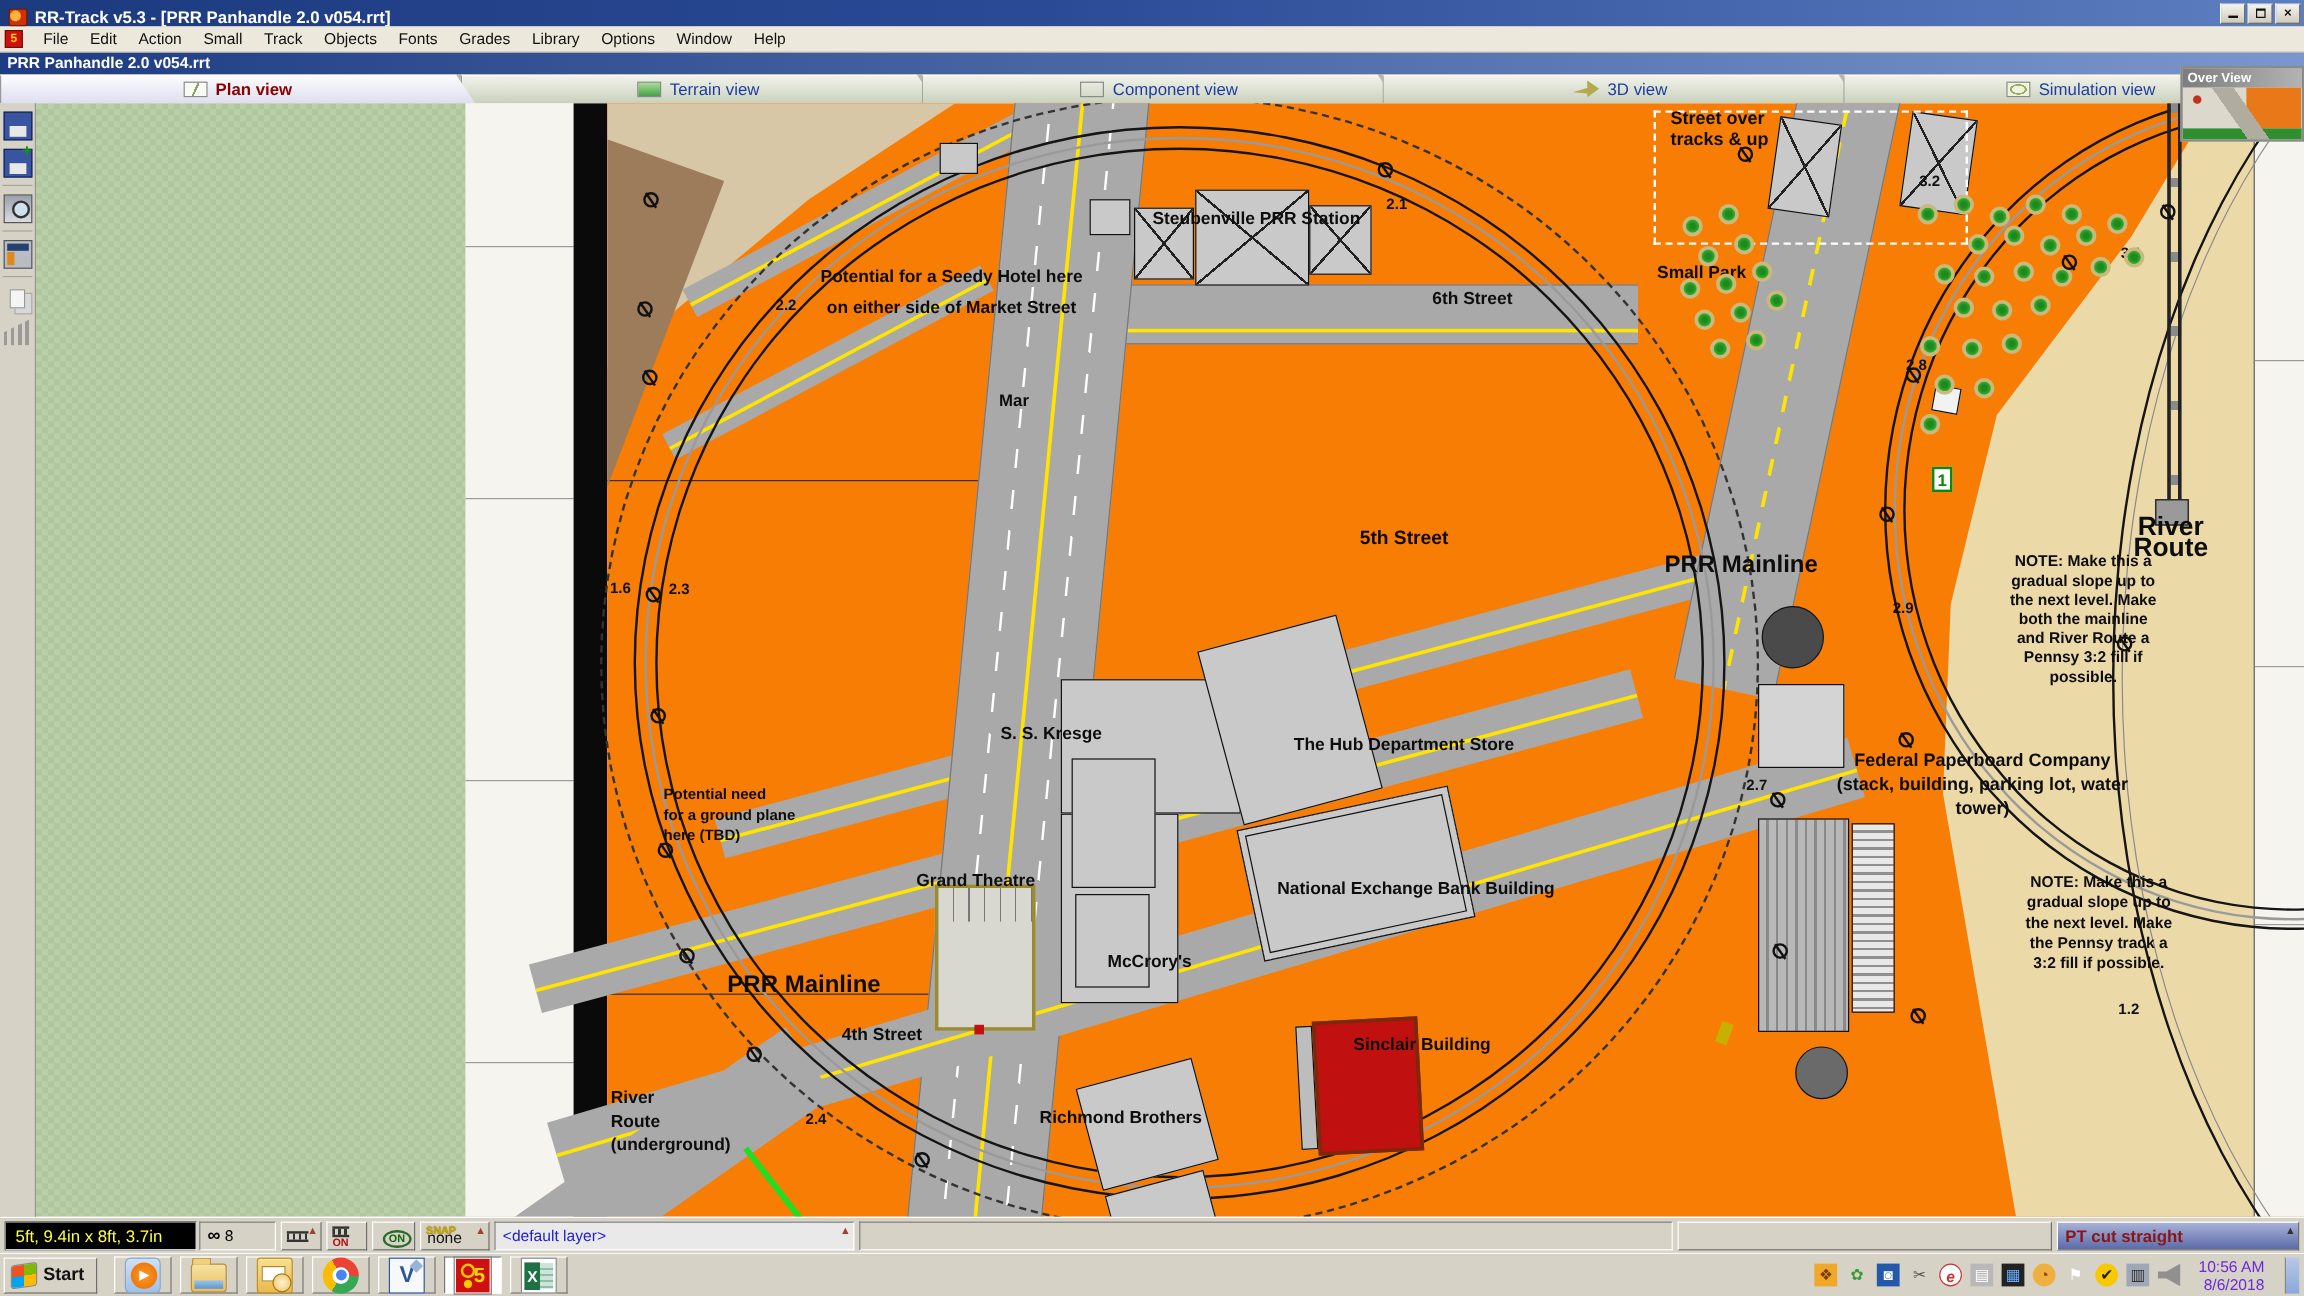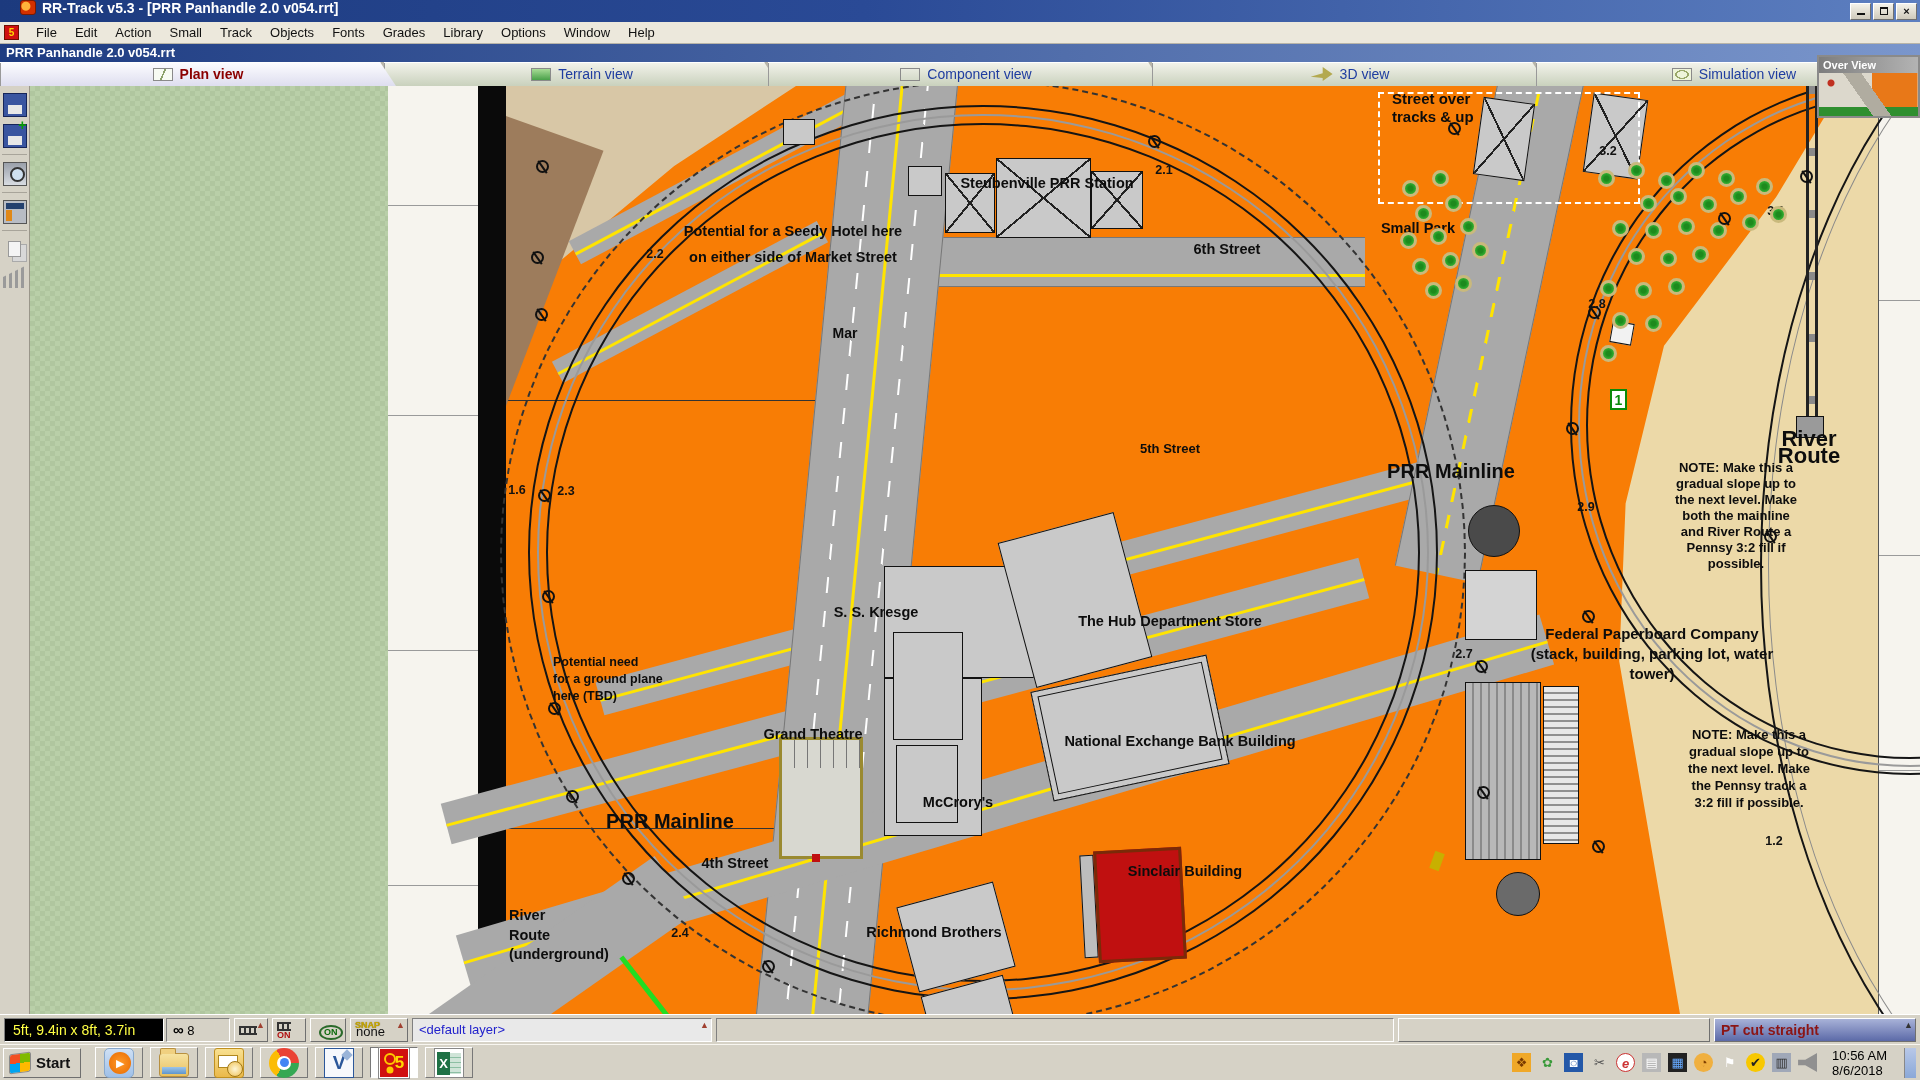--- a/index.html
+++ b/index.html
@@ -1,20 +1,20 @@
 <!DOCTYPE html>
 <html><head>
 <meta charset="utf-8">
 <style>
   *{box-sizing:border-box;margin:0;padding:0}
   html,body{width:1920px;height:1080px;overflow:hidden;font-family:"Liberation Sans",sans-serif}
   #root{position:relative;width:1920px;height:1080px;background:#d6d2c6}
 
   
-  #titlebar{position:absolute;left:0;top:0;width:100%;height:22px;background:linear-gradient(90deg,#1c3a7e,#2a4a96 45%,#5d7fc0);display:flex;align-items:flex-start;color:#fff;font-weight:bold;font-size:14px;padding-left:20px}
+  #titlebar{position:absolute;left:0;top:0;width:100%;height:22px;background:linear-gradient(90deg,#1c3a7e,#2a4a96 45%,#5d7fc0);display:flex;align-items:flex-end;color:#fff;font-weight:bold;font-size:14px;padding-left:7px}
   .appicon{width:16px;height:15px;background:radial-gradient(circle at 35% 40%,#ffb23a 0 4px,#d33000 5px);border:1px solid #7a1a00;border-radius:3px;margin-right:6px}
   .winbtns{position:absolute;right:3px;top:3px;display:flex;gap:2px}
   .wbtn{width:21px;height:17px;background:linear-gradient(#f4f2ea,#cfcabb);border:1px solid;border-color:#fff #6f6f6f #6f6f6f #fff;color:#111;font-size:11px;line-height:14px;text-align:center;font-weight:bold}
   .g-min{display:inline-block;width:8px;border-bottom:2px solid #111;height:11px}
   .g-rest{display:inline-block;width:8px;height:8px;border:1px solid #111;border-top:2px solid #111;margin-top:3px}
   #menubar{position:absolute;left:0;top:22px;width:100%;height:22px;background:#ece8dc;border-bottom:1px solid #b8b4a8;display:flex;align-items:center;font-size:13px;color:#111}
   .docicon{width:15px;height:15px;background:#d01010;border:1px solid #701000;color:#ffd800;font:bold 10px/13px "Liberation Sans",sans-serif;text-align:center;margin:0 8px 0 4px}
   .menu-item{padding:3px 9px;cursor:default}
   #docbar{position:absolute;left:0;top:44px;width:100%;height:18px;background:linear-gradient(90deg,#1e3c82,#7a96cc);color:#fff;font-weight:bold;font-size:13px;line-height:18px;padding-left:6px}
 
@@ -106,21 +106,21 @@
   .ai-visio{background:#f6f8fc;border:1px solid #2b579a;color:#2b579a;font:bold 19px/28px "Liberation Sans",sans-serif;text-align:center}
   .ai-visio::after{content:"";position:absolute;right:2px;top:2px;width:8px;height:8px;background:#9ab4d8;transform:rotate(45deg)}
   .ai-rrt{background:#d01010;border:1px solid #fff;outline:1px solid #888;color:#ffd800;font:bold 17px/28px "Liberation Sans",sans-serif;text-align:right;padding-right:4px}
   .ai-rrt::before{content:"";position:absolute;left:4px;top:4px;width:8px;height:8px;border:2.5px solid #ffc800;border-radius:50%;box-shadow:0 11px 0 -2.5px #ffc800,0 11px 0 0 #d01010 inset}
   .ai-excel{background:#fff;border:1px solid #888}
   .ai-excel::before{content:"X";position:absolute;left:2px;top:3px;width:13px;height:23px;background:#1e7145;color:#fff;font:bold 13px/23px "Liberation Sans",sans-serif;text-align:center}
   .ai-excel::after{content:"";position:absolute;right:2px;top:4px;width:11px;height:21px;background:repeating-linear-gradient(#cfe4d8 0 4px,#8cbfa4 4px 5px)}
   #tray{margin-left:auto;display:flex;align-items:center;gap:7px;padding-right:4px}
   .tico{width:19px;height:19px;text-align:center;font-size:13px;line-height:19px}
   .tico-speaker{background:#909090;clip-path:polygon(0 35%,38% 35%,100% 0,100% 100%,38% 65%,0 65%)}
-  #clock{font-size:13px;line-height:15px;color:#000000;margin:0 10px 0 8px}
+  #clock{text-align:right;font-size:13px;line-height:15px;color:#6d28d9;margin:0 10px 0 8px}
   #showdesk{width:12px;height:30px;background:linear-gradient(#b8c8e8,#8aa8d8);border-left:1px solid #888}
 
   
   #overview{position:absolute;left:1817px;top:55px;width:103px;height:63px;border:2px solid #8a8a8a;background:#c8c4b8;z-index:60}
   #ovtitle{height:16px;background:linear-gradient(90deg,#7d7d7d,#b3b3b3);color:#fff;font:bold 11px/16px "Liberation Sans",sans-serif;padding-left:4px}
   #ovthumb{height:43px;margin:0;background:
     linear-gradient(90deg,rgba(0,0,0,0) 0 0) ,
     radial-gradient(circle at 12px 10px,#c03020 0 3px,transparent 4px),
     linear-gradient(55deg,transparent 42%,#b0aca0 42% 56%,transparent 56%),
     linear-gradient(#2f8f2f,#2f8f2f) left bottom/100% 9px no-repeat,
@@ -278,21 +278,21 @@
     <div class="abs" style="left:1432px;top:766px;width:10px;height:18px;background:#c8b000;transform:rotate(20deg)"></div>
 
     <div class="lbl ctr" style="left:793px;top:132px;font-size:14.5px;line-height:26px">Potential for a Seedy Hotel here
 on either side of Market Street</div>
     <div class="lbl" style="left:1392px;top:4px;font-size:15px;line-height:18px">Street over
 tracks &amp; up</div>
     <div class="lbl ctr" style="left:1047px;top:89px;font-size:14.5px">Steubenville PRR Station</div>
     <div class="lbl ctr" style="left:1227px;top:155px;font-size:14.5px">6th Street</div>
     <div class="lbl ctr" style="left:1418px;top:134px;font-size:14.5px">Small Park</div>
     <div class="lbl ctr" style="left:845px;top:239px;font-size:14px">Mar</div>
-    <div class="lbl ctr" style="left:1170px;top:354px;font-size:13px">5th Street</div>
+    <div class="lbl ctr" style="left:1170px;top:354px;font-size:16px">5th Street</div>
     <div class="lbl ctr" style="left:1451px;top:377px;font-size:20px">PRR Mainline</div>
     <div class="lbl ctr" style="left:670px;top:727px;font-size:20px">PRR Mainline</div>
     <div class="lbl ctr" style="left:1809px;top:344px;font-size:22px">River Route</div>
     <div class="lbl ctr" style="left:1736px;top:374px;font-size:13px;line-height:16px">NOTE:  Make this a
 gradual slope up to
 the next level.  Make
 both the mainline
 and River Route a
 Pennsy 3:2 fill if
 possible.</div>

